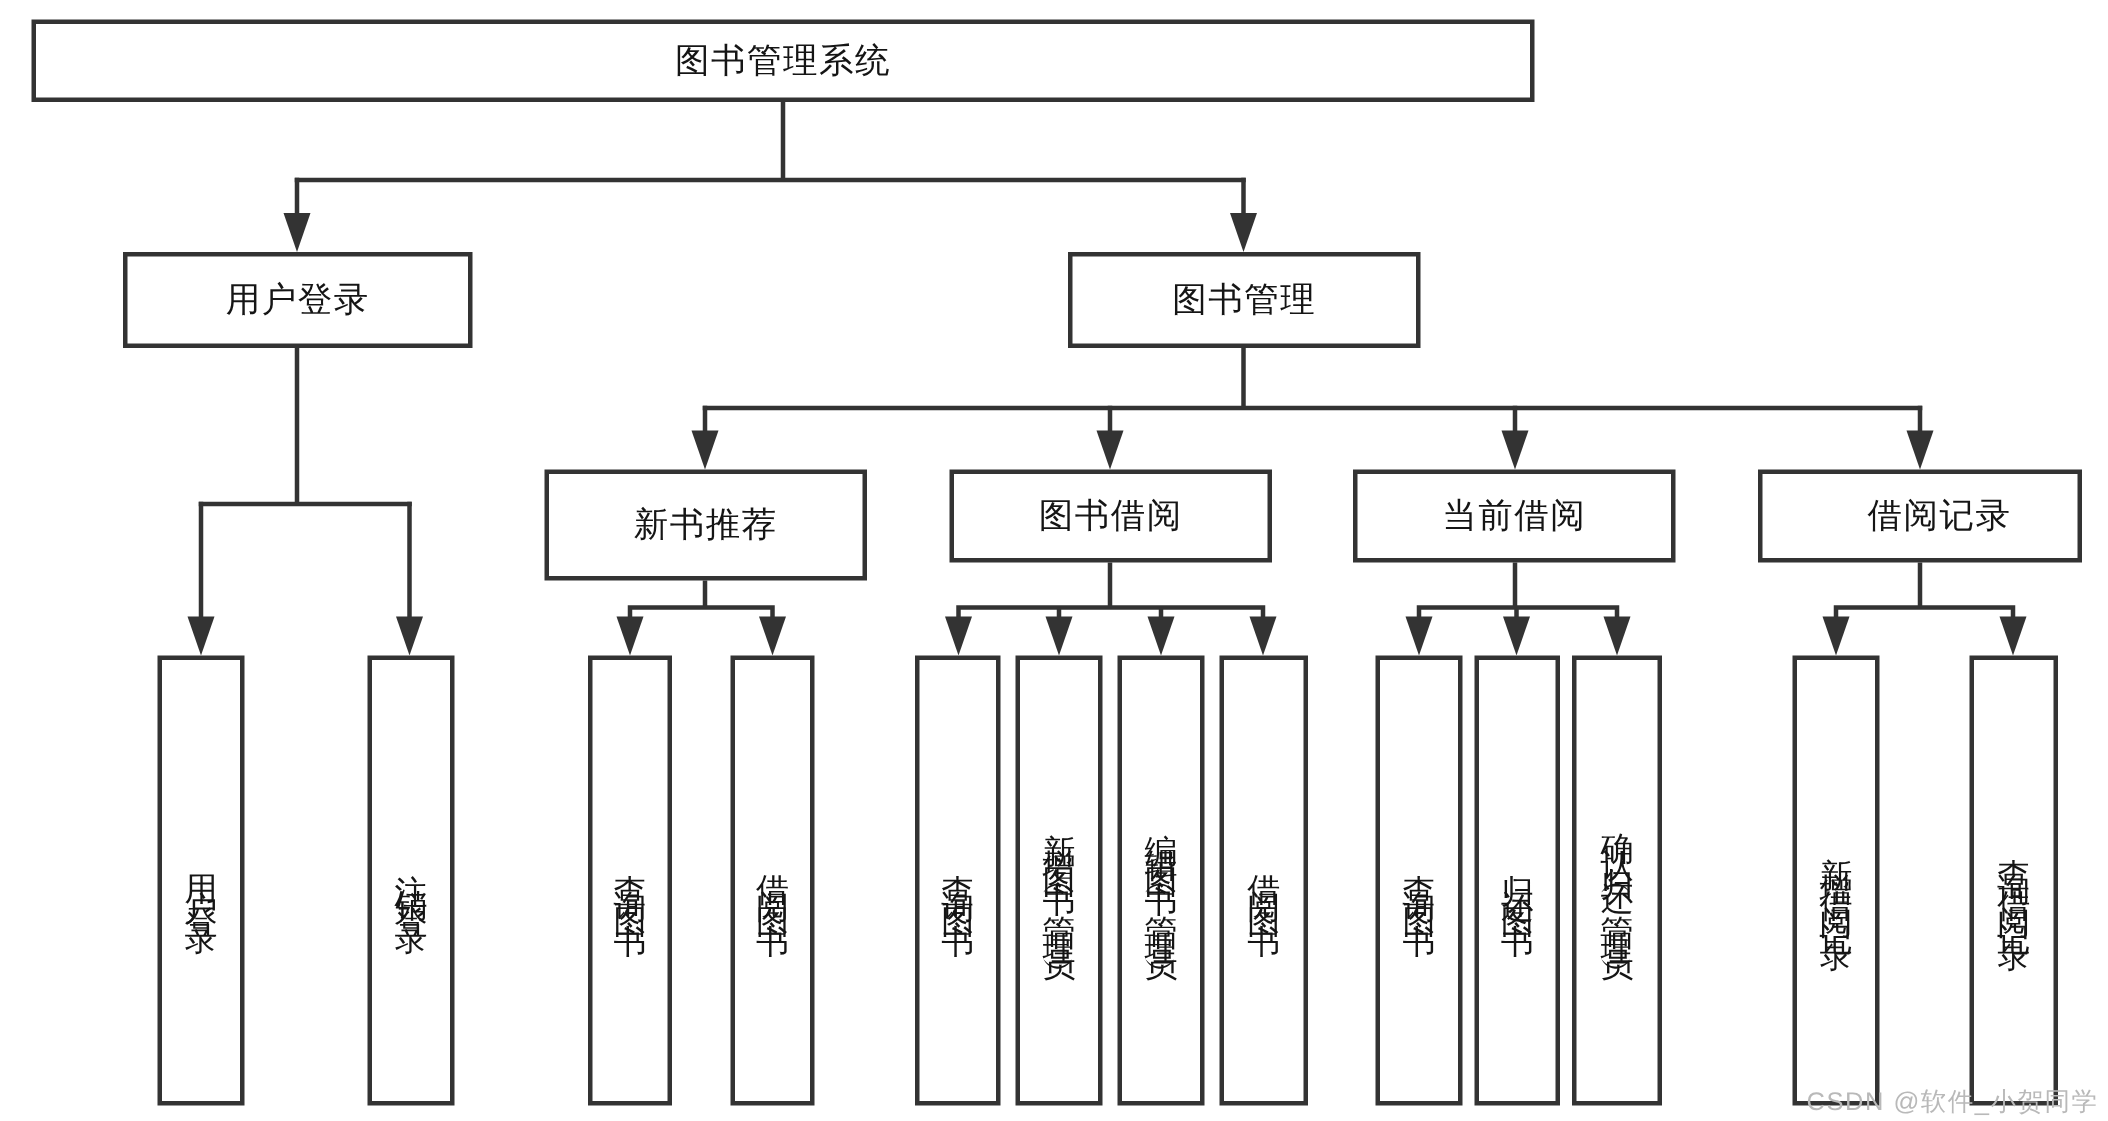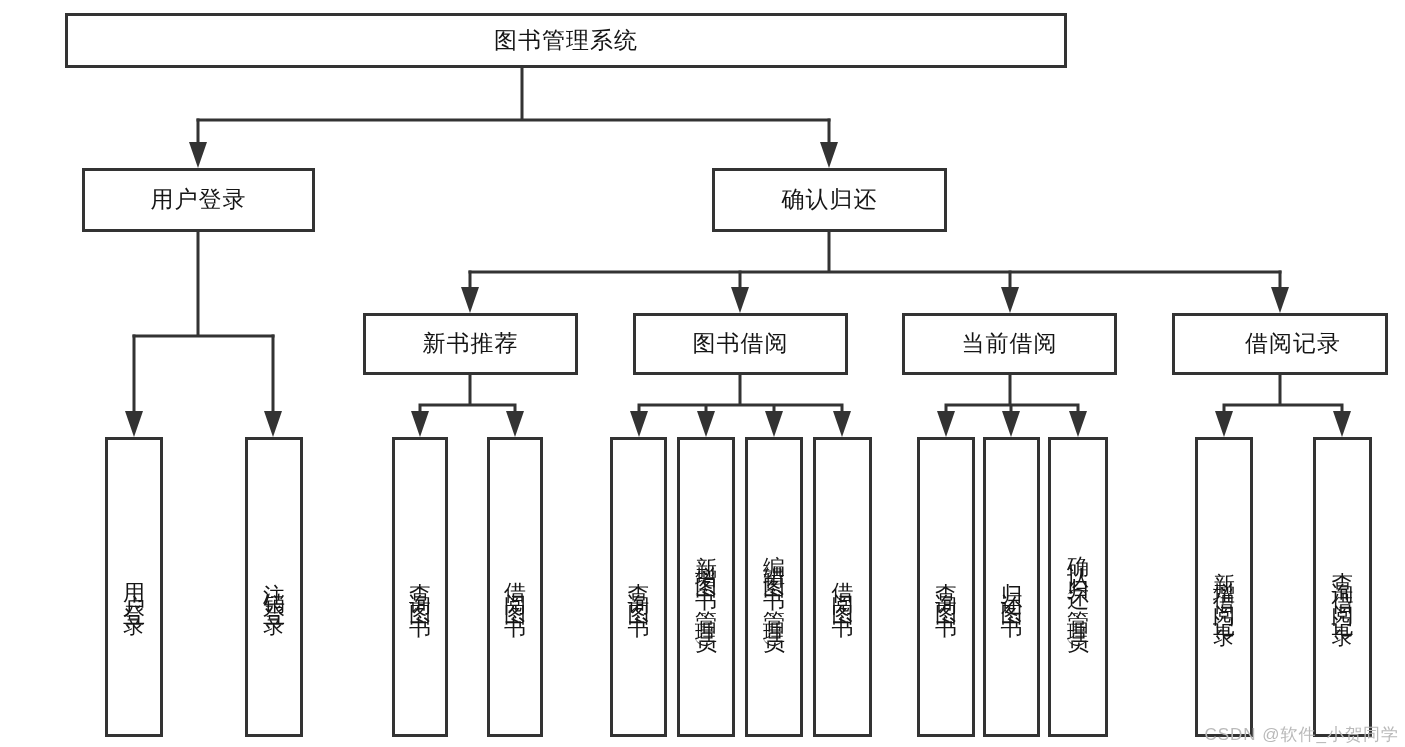--- a/index.html
+++ b/index.html
@@ -104,26 +104,26 @@
 
       <polygon points="937,411 955,411 946,437"></polygon>
       <polygon points="1002,411 1020,411 1011,437"></polygon>
       <polygon points="1069,411 1087,411 1078,437"></polygon>
 
       <polygon points="1215,411 1233,411 1224,437"></polygon>
       <polygon points="1333,411 1351,411 1342,437"></polygon>
     </g>
   </svg>
 
-  <div class="node h-node" style="left:21px; top:13px; width:1002px; height:55px;margin-left:44px;">图书管理系统</div>
+  <div class="node h-node" style="left:21px; top:13px; width:1002px; height:55px;">图书管理系统</div>
 
   <div class="node h-node" style="left:82px; top:168px; width:233px; height:64px;">用户登录</div>
-  <div class="node h-node" style="left:712px; top:168px; width:235px; height:64px;">确认归还</div>
+  <div class="node h-node" style="left:712px; top:168px; width:235px; height:64px;">图书管理</div>
 
-  <div class="node h-node" style="left:363px; top:313px; width:215px; height:62px;">新书推荐</div>
+  <div class="node h-node" style="left:363px; top:313px; width:215px; height:74px;">新书推荐</div>
   <div class="node h-node" style="left:633px; top:313px; width:215px; height:62px;">图书借阅</div>
   <div class="node h-node" style="left:902px; top:313px; width:215px; height:62px;">当前借阅</div>
   <div class="node h-node" style="left:1172px; top:313px; width:216px; height:62px;padding-left:26px;">借阅记录</div>
 
   <div class="node v-node" style="left:105px; top:437px; width:58px; height:300px;">用户登录</div>
   <div class="node v-node" style="left:245px; top:437px; width:58px; height:300px;">注销登录</div>
 
   <div class="node v-node" style="left:392px; top:437px; width:56px; height:300px;">查询图书</div>
   <div class="node v-node" style="left:487px; top:437px; width:56px; height:300px;">借阅图书</div>
 

